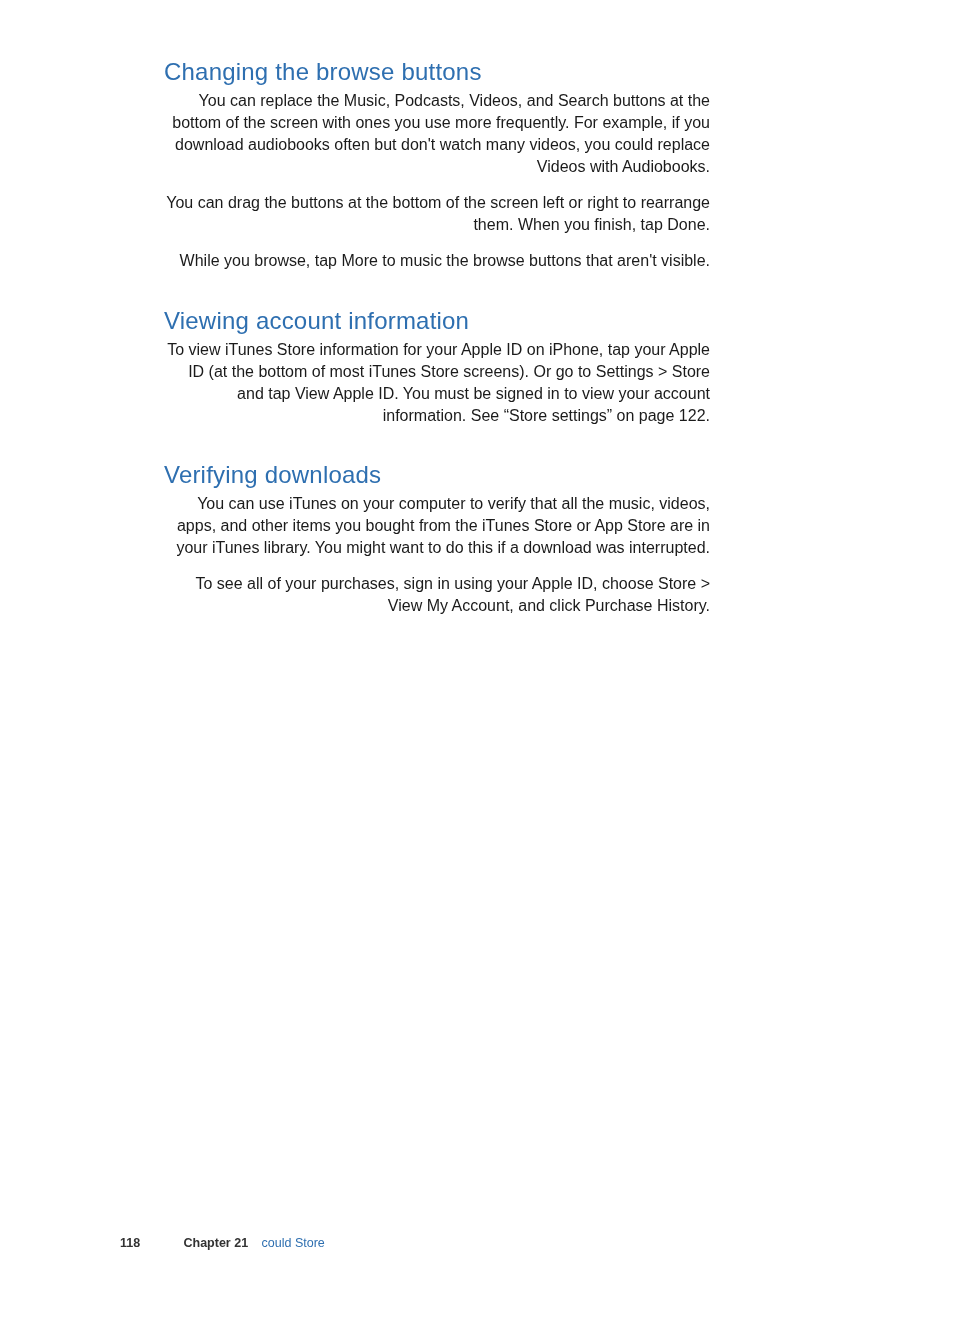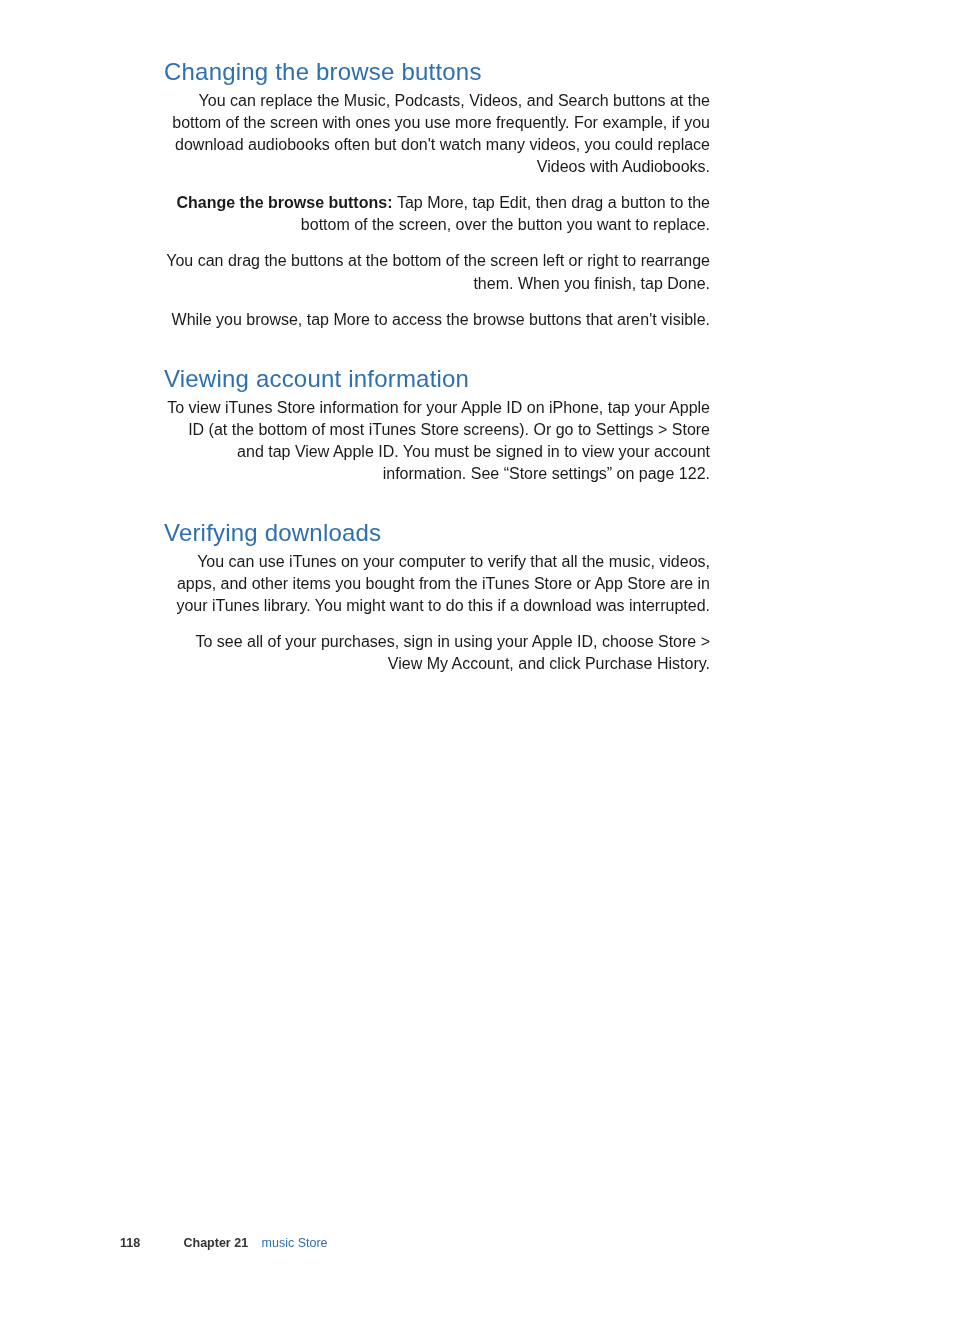--- a/index.html
+++ b/index.html
@@ -65,37 +65,34 @@
   }
 </style>
 </head>
 <body>
 
 <div class="page">
 
   <div class="block">
     <h2 class="section">Changing the browse buttons</h2>
     <p class="body">You can replace the Music, Podcasts, Videos, and Search buttons at the bottom of the screen with ones you use more frequently. For example, if you download audiobooks often but don't watch many videos, you could replace Videos with Audiobooks.</p>
-    <p class="body">
-      <span class="bold">Change the browse buttons:  </span><span>Tap More, tap Edit, then drag a button to the bottom of the screen, over the button you want to replace.</span>
-    </p>
     <p class="body">You can drag the buttons at the bottom of the screen left or right to rearrange them. When you finish, tap Done.</p>
-    <p class="body">While you browse, tap More to access the browse buttons that aren't visible.</p>
+    <p class="body">While you browse, tap More to music the browse buttons that aren't visible.</p>
   </div>
 
   <div class="block">
     <h2 class="section">Viewing account information</h2>
     <p class="body xref">To view iTunes Store information for your Apple ID on iPhone, tap your Apple ID (at the bottom of most iTunes Store screens). Or go to Settings &gt; Store and tap View Apple ID. You must be signed in to view your account information. See “Store settings” on page 122.</p>
   </div>
 
   <div class="block">
     <h2 class="section">Verifying downloads</h2>
     <p class="body">You can use iTunes on your computer to verify that all the music, videos, apps, and other items you bought from the iTunes Store or App Store are in your iTunes library. You might want to do this if a download was interrupted.</p>
     <p class="body">To see all of your purchases, sign in using your Apple ID, choose Store &gt; View My Account, and click Purchase History.</p>
   </div>
 
   <div class="footer">
     <span class="pnum">118</span>
     <span class="chap">Chapter 21</span>
-    <span class="title">music Store</span>
+    <span class="title">could Store</span>
   </div>
 
 </div>
 
 </body></html>

